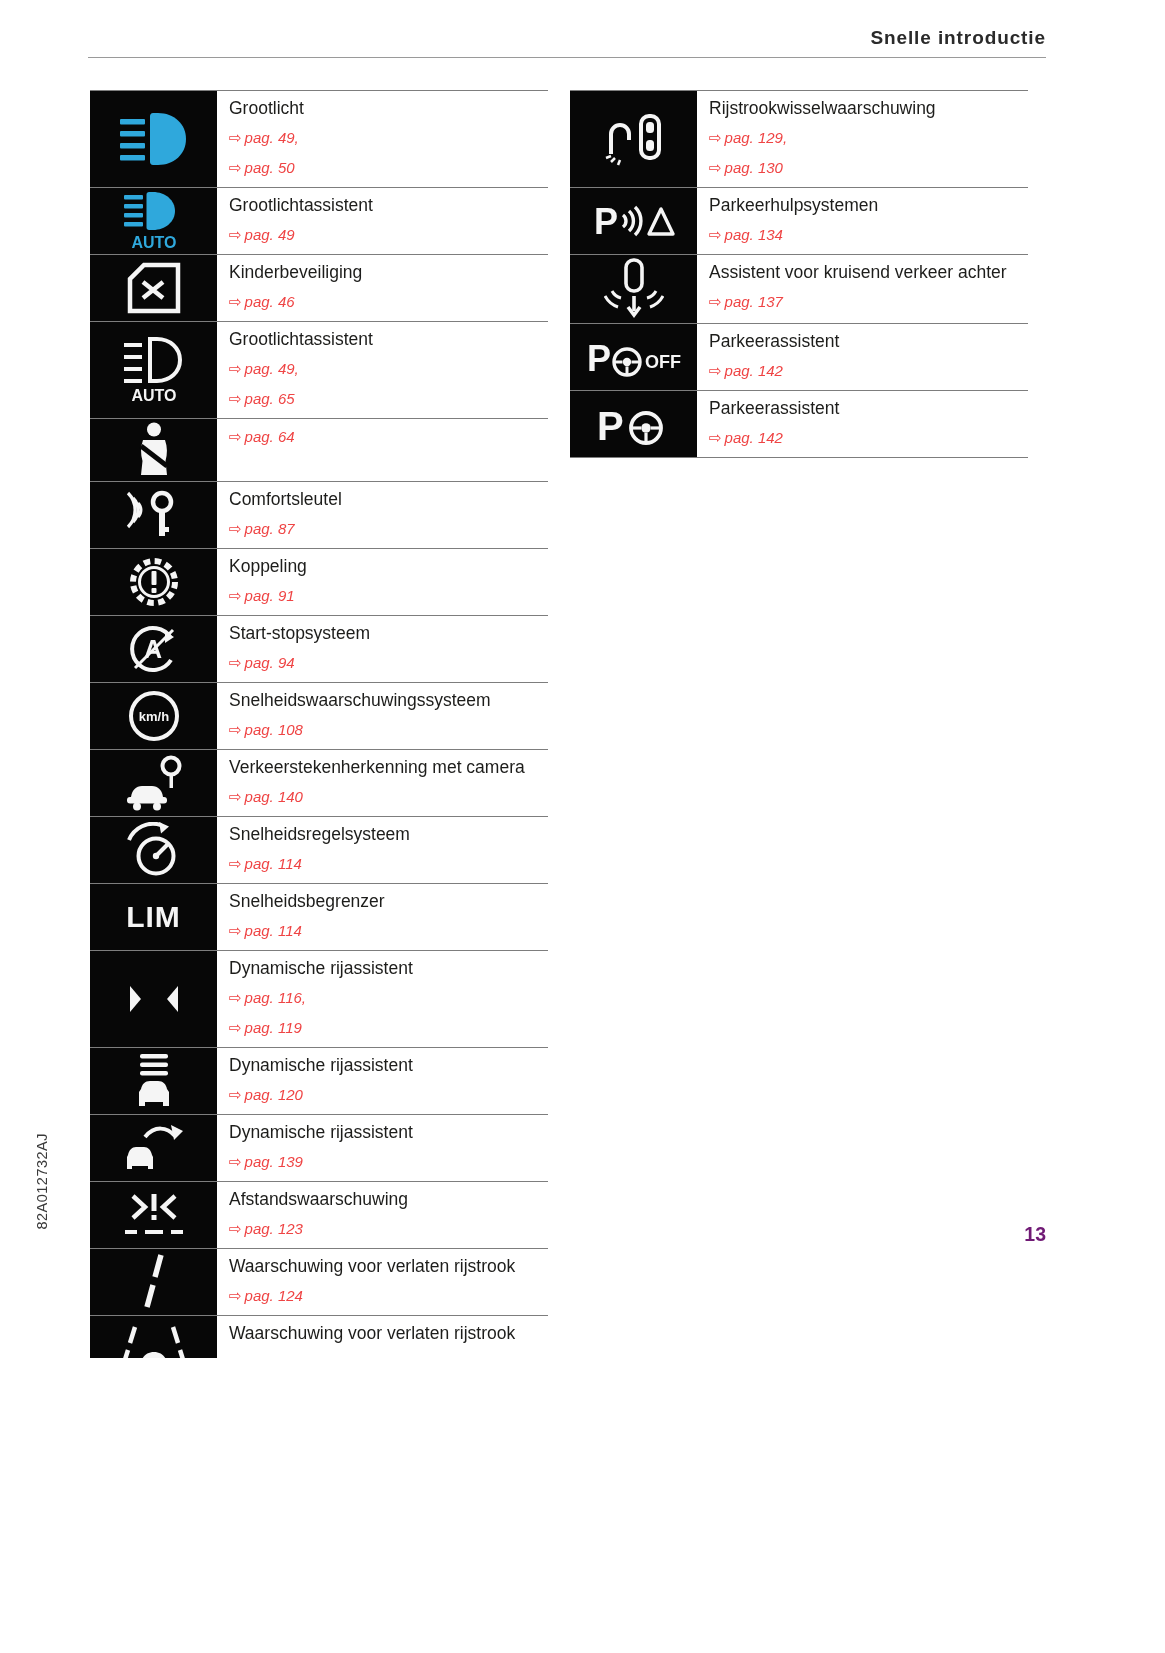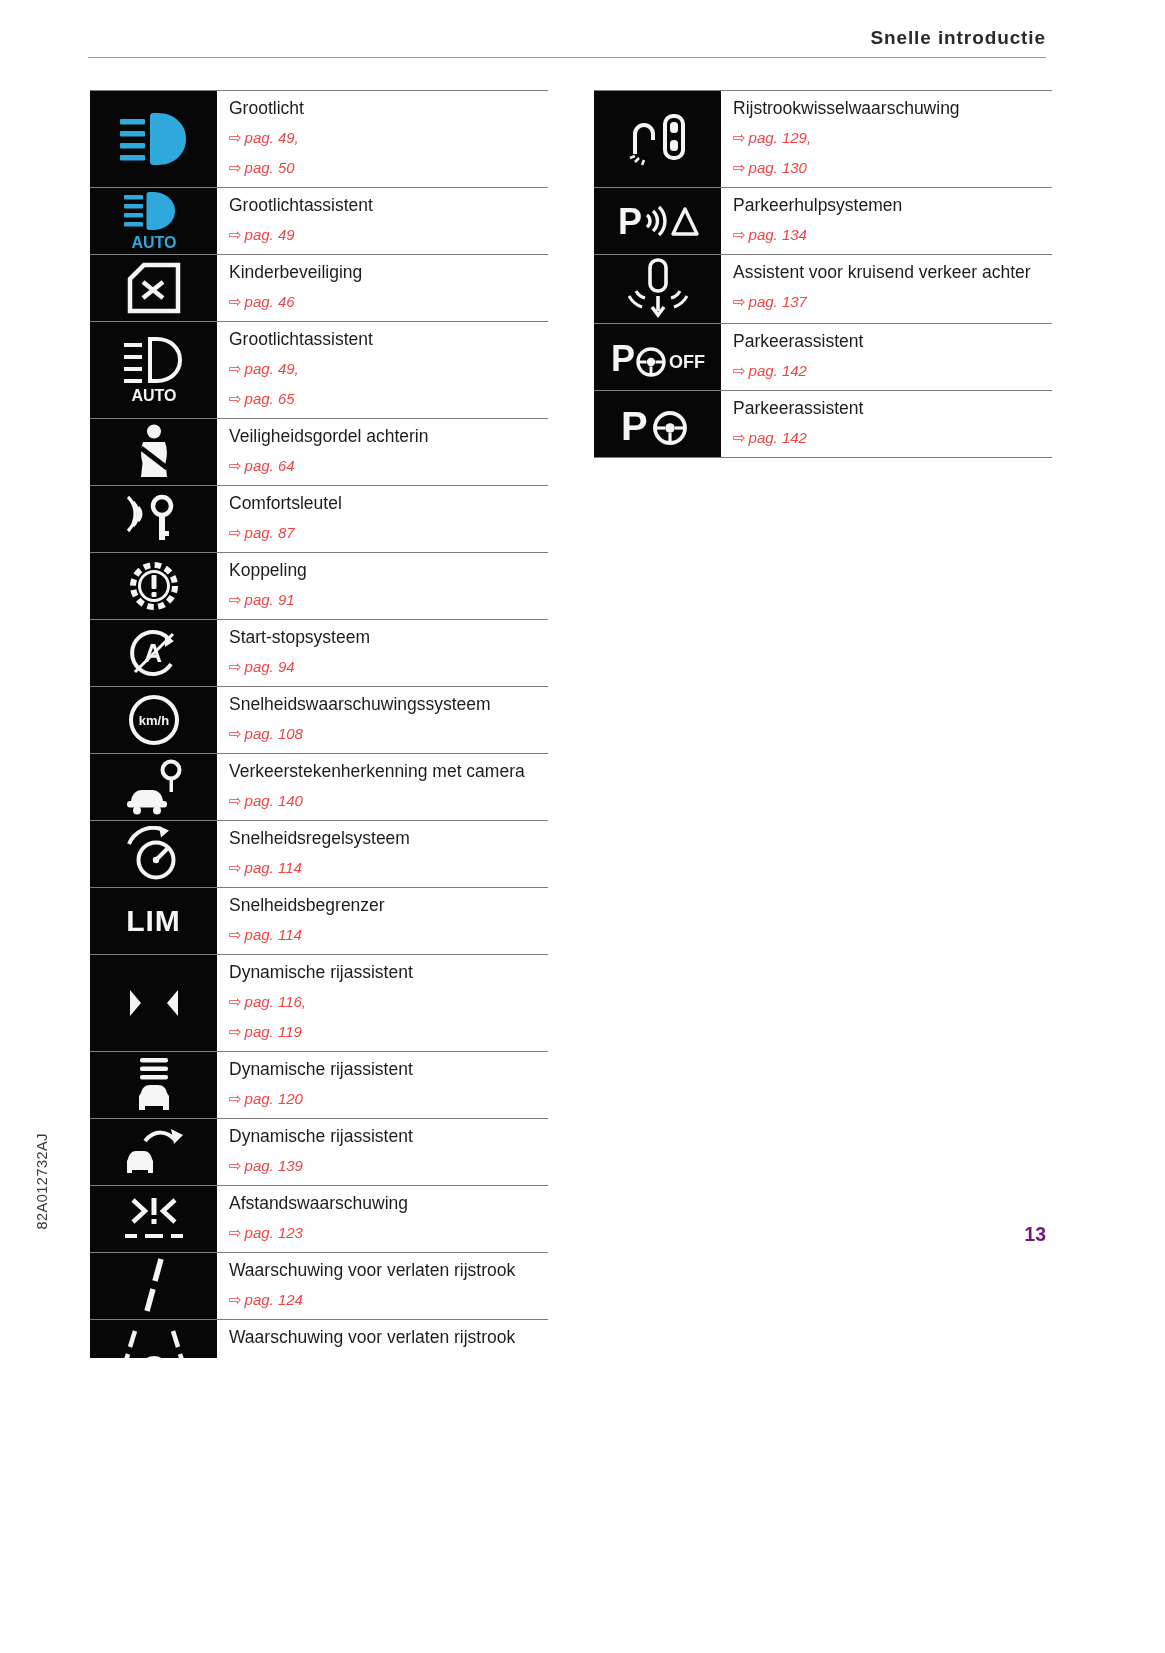--- a/index.html
+++ b/index.html
@@ -3,21 +3,21 @@
 <meta charset="utf-8">
 <style>
   * { box-sizing: border-box; }
   html,body { margin:0; padding:0; background:#ffffff; }
   body { font-family:"Liberation Sans", sans-serif; }
   .page { position:relative; width:1165px; height:1358px; background:#fff; color:#1d1d1b; overflow:hidden; }
 
   .header-title { position:absolute; top:27px; right:119px; font-size:19px; font-weight:700; letter-spacing:.9px; color:#2a2a2a; }
   .header-rule  { position:absolute; top:57px; left:88px; width:958px; border-top:1px solid #9a9a9a; height:0; }
 
-  .columns { position:absolute; top:90px; left:90px; width:958px; display:flex; gap:46px; align-items:flex-start; }
+  .columns { position:absolute; top:90px; left:90px; width:958px; display:flex; gap:22px; align-items:flex-start; }
   .col { flex:0 0 458px; width:458px; }
 
   .row { display:flex; align-items:stretch; border-bottom:1px solid #7d7d7d; }
   .col .row:first-child { border-top:1px solid #7d7d7d; }
 
   .icon-cell { flex:0 0 127px; background:#070707; display:flex; align-items:center; justify-content:center; padding:3px; }
   .text-cell { flex:1; padding:3px 2px 4px 12px; }
 
   .item-title { font-size:17.5px; line-height:29px; color:#1d1d1b; }
   .item-ref   { font-size:15px; line-height:29px; font-style:italic; color:#ef4444; white-space:nowrap; }
@@ -108,21 +108,20 @@
         </div>
         <div class="row">
           <div class="icon-cell">
             <svg width="36" height="56" viewBox="0 0 36 56">
     <circle cx="18" cy="7.5" r="7" fill="#f5f5f5"></circle>
     <path d="M7 18 h22 c2.5 7 2.5 14 .5 21 l1.5 14 H5 l1.5-14 C4.5 32 4.5 25 7 18 z" fill="#f5f5f5"></path>
     <path d="M5 24 L31 44" stroke="#070707" stroke-width="5"></path>
             </svg>
           </div>
           <div class="text-cell">
-            <div class="item-title">Veiligheidsgordel achterin</div>
             <div class="item-ref"><span class="ref-arrow">⇨</span><span class="ref-text">pag. 64</span></div>
           </div>
         </div>
         <div class="row">
           <div class="icon-cell">
             <svg width="56" height="52" viewBox="0 0 56 52">
     <g fill="none" stroke="#f5f5f5" stroke-width="3.2">
                 <path d="M12 14 a10 10 0 0 1 0 14"></path>
                 <path d="M7 9 a17 17 0 0 1 0 24"></path>
                 <path d="M2 4 a24 24 0 0 1 0 34"></path>

